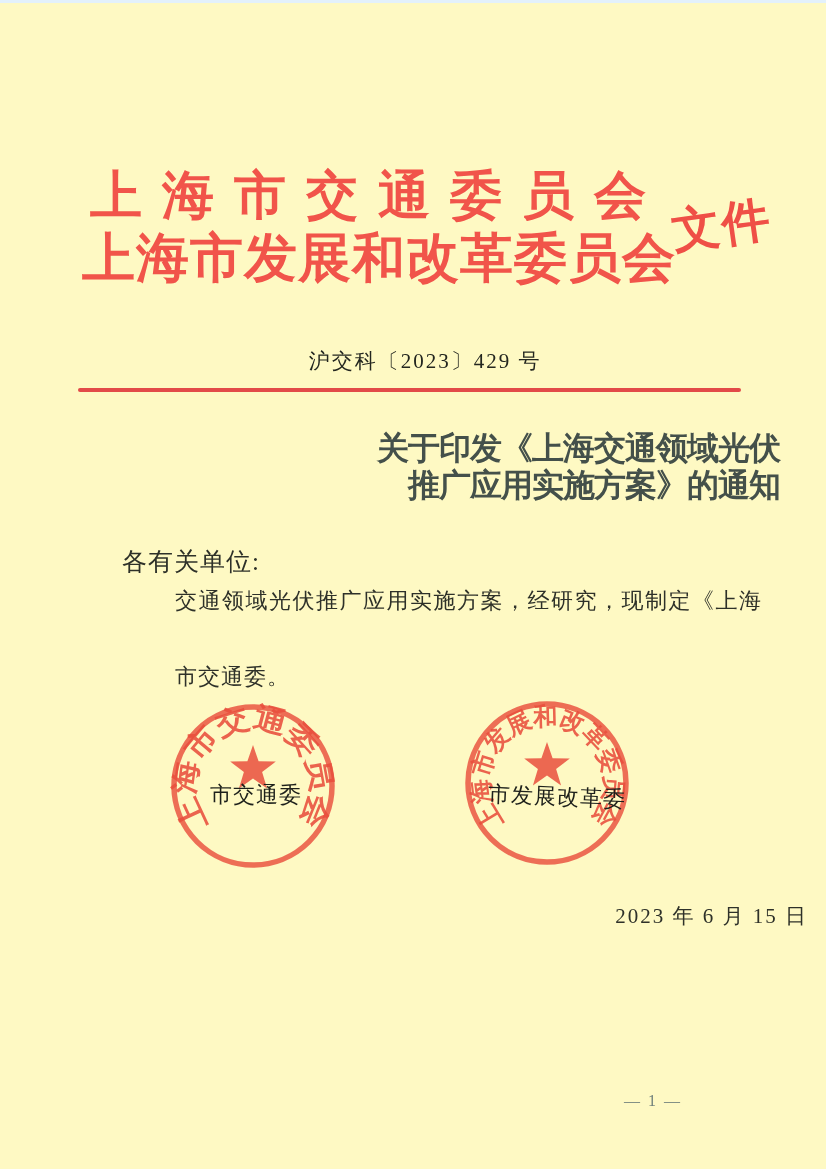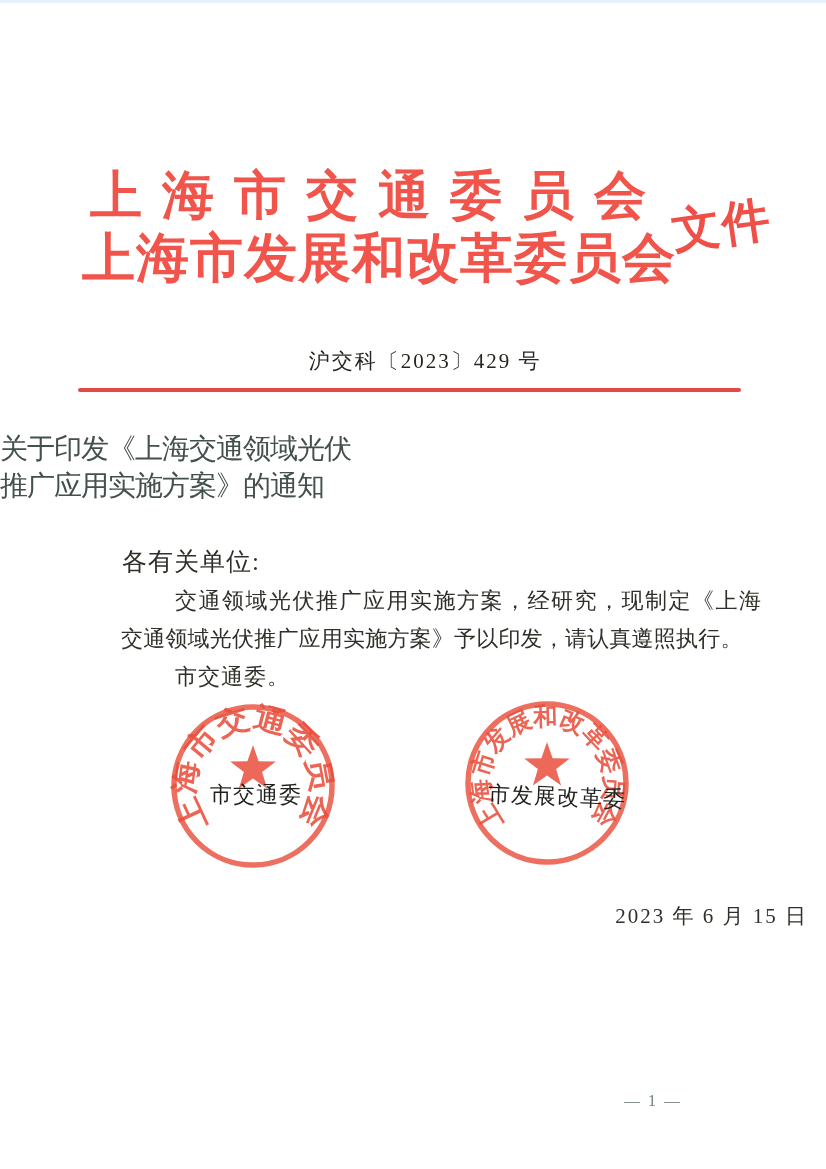--- a/index.html
+++ b/index.html
@@ -1,19 +1,19 @@
 <!DOCTYPE html>
 <html><head>
 <meta charset="utf-8">
 <style>
   html,body{margin:0;padding:0;background:#e9e9e9;}
   .page{
     position:relative;
     width:826px;height:1169px;
-    background:#ffffff;
+    background:#fef9c3;
     overflow:hidden;
     font-family:"Liberation Serif", serif;
   }
   .scan-edge{
     position:absolute;top:0;left:0;width:826px;height:3px;
     background:#e3f1fb;
   }
   
   .org1{
     position:absolute;left:90px;top:168px;
@@ -39,22 +39,22 @@
     text-align:center;font-size:21px;line-height:30px;
     color:#23261f;letter-spacing:2px;
   }
   .red-rule{
     position:absolute;left:78px;top:388px;width:663px;height:4px;
     background:#e24a48;border-radius:2px;
   }
   
   .title-block{
     position:absolute;left:0;top:430px;width:780px;
-    text-align:left;color:#44504a;font-weight:normal;
-    font-size:28px;line-height:37px;letter-spacing:-1px;
+    text-align:right;color:#44504a;font-weight:bold;
+    font-size:32px;line-height:37px;letter-spacing:-1px;
   }
   
   .body-text{position:absolute;color:#2e3129;white-space:nowrap;}
   .salutation{left:122px;top:547px;font-size:25px;line-height:30px;letter-spacing:1px;}
   .para1{left:175px;top:586px;font-size:22px;line-height:30px;letter-spacing:1.5px;}
   .para2{left:121px;top:624px;font-size:22px;line-height:30px;letter-spacing:0.2px;}
   .closing{left:175px;top:662px;font-size:22px;line-height:30px;letter-spacing:1px;}
   
   .seal{position:absolute;width:170px;height:170px;}
   .seal-1{left:168px;top:701px;}
@@ -90,21 +90,20 @@
   <div class="doc-number">沪交科〔2023〕429 号</div>
   <div class="red-rule"></div>
 
   <div class="title-block">
     <div>关于印发《上海交通领域光伏</div>
     <div>推广应用实施方案》的通知</div>
   </div>
 
   <div class="body-text salutation">各有关单位:</div>
   <div class="body-text para1">交通领域光伏推广应用实施方案，经研究，现制定《上海</div>
-  <div class="body-text para2">交通领域光伏推广应用实施方案》予以印发，请认真遵照执行。</div>
   <div class="body-text closing">市交通委。</div>
 
   <svg class="seal seal-1" viewBox="0 0 170 170">
     <circle cx="85" cy="85" r="79" fill="none" stroke="#e94f3d" stroke-width="5.5" opacity="0.82"></circle>
     <path id="arc-a" d="M 44,126 A 58,58 0 1,1 126,126" fill="none"></path>
     <text font-size="29" font-weight="bold" fill="#e94f3d" opacity="0.88" font-family="Liberation Serif, serif">
       <textPath href="#arc-a" startOffset="4" textLength="262" lengthAdjust="spacingAndGlyphs">上海市交通委员会</textPath>
     </text>
     <polygon points="85,44 90.6,60.2 107.8,60.6 94.1,71 99.1,87.4 85,77.6 70.9,87.4 75.9,71 62.2,60.6 79.4,60.2" fill="#e94f3d" opacity="0.85"></polygon>
   </svg>

